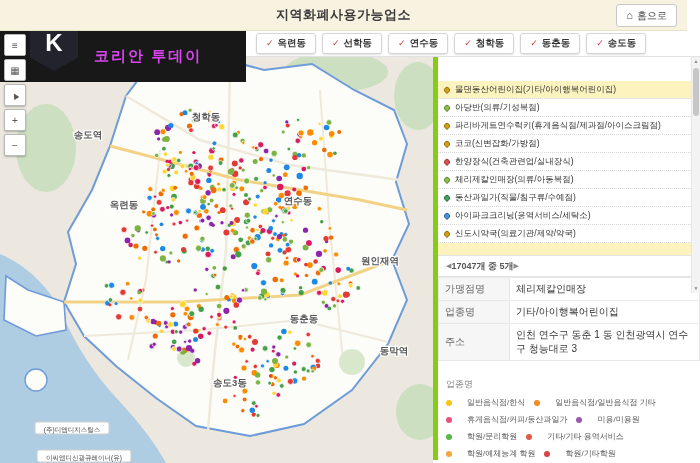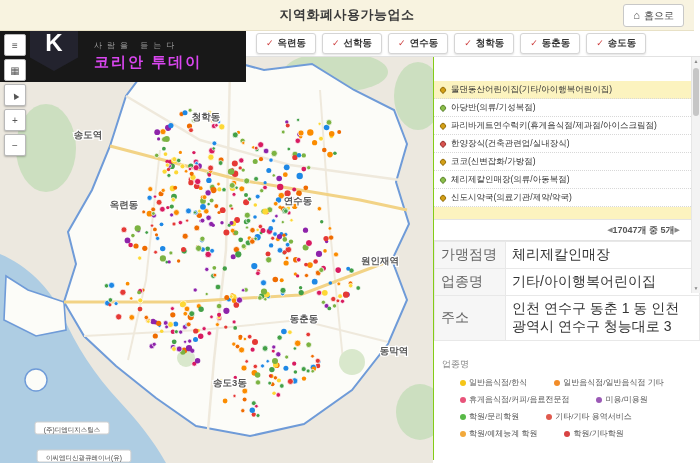--- a/index.html
+++ b/index.html
@@ -1,20 +1,20 @@
 <!DOCTYPE html>
 <html><head>
 <meta charset="utf-8">
 <style>
   html,body{margin:0;padding:0;background:#fff;}
   .app{position:relative;width:700px;height:463px;overflow:hidden;background:#fff;
        font-family:"Liberation Sans","DejaVu Sans",sans-serif;}
 
   
-  .app-header{position:absolute;top:0;left:0;right:6px;height:30px;background:#f8f3e0;
+  .app-header{position:absolute;top:0;left:0;right:13px;height:30px;background:#f8f3e0;
               border-bottom:1px solid #e8e1c6;display:flex;align-items:center;justify-content:center;z-index:20;}
   .page-title{font-size:13px;font-weight:bold;color:#3a3a3a;letter-spacing:.5px;}
   .home-btn{position:absolute;right:10px;top:4px;height:21px;display:flex;align-items:center;gap:4px;
             background:#fff;border:1px solid #c8c8c8;border-radius:3px;padding:0 9px;font-size:10px;color:#444;cursor:pointer;}
   .home-icn{font-size:11px;color:#555;line-height:1;}
 
   
   .map-area{position:absolute;top:30px;left:0;width:433px;height:433px;background:#ece8df;overflow:hidden;}
   .brand-overlay{position:absolute;top:30px;left:0;width:246px;height:52px;background:#181818;z-index:8;
                  display:flex;flex-direction:column;justify-content:center;padding-left:94px;box-sizing:border-box;}
@@ -32,40 +32,40 @@
 
   
   .tab-bar{position:absolute;top:30px;left:246px;right:0;height:27px;background:#fff;border-bottom:1px solid #e2e2e2;
            display:flex;align-items:center;gap:6px;padding-left:10px;box-sizing:border-box;z-index:12;}
   .tab{display:inline-flex;align-items:center;gap:4px;height:19px;padding:0 9px;background:#fff;
        border:1px solid #d5d5d5;border-radius:3px;box-shadow:0 1px 2px rgba(0,0,0,.12);
        font-size:9.5px;font-weight:bold;color:#333;cursor:pointer;white-space:nowrap;}
   .tab .check{font-size:9px;font-weight:bold;}
 
   
-  .panel{position:absolute;top:57px;left:433px;width:267px;bottom:3px;background:#fff;border-left:1px solid #84cc16;box-sizing:border-box;}
+  .panel{position:absolute;top:57px;left:433px;width:267px;bottom:3px;background:#fff;border-left:5px solid #84cc16;box-sizing:border-box;}
   .list{padding-top:24px;padding-right:9px;}
   .list-item{display:flex;align-items:center;gap:5px;height:17px;padding:0 6px;
              border-bottom:1px dotted #d8d8d8;font-size:8.5px;color:#333;white-space:nowrap;overflow:hidden;cursor:pointer;}
   .list-item.hl{background:#fcf3bf;}
   .pin{width:6px;height:6px;border-radius:50% 50% 50% 0;transform:rotate(-45deg);flex:none;border:1px solid rgba(0,0,0,.25);box-sizing:border-box;}
   .partial{height:12px;background:#fcf3bf;margin-right:9px;}
-  .pagination{display:flex;align-items:center;justify-content:flex-end;height:20px;
-              border-top:1px solid #e4e4e4;border-bottom:1px solid #e4e4e4;padding:0 20px;font-size:9px;color:#555;}
+  .pagination{display:flex;align-items:center;justify-content:flex-start;height:20px;
+              border-top:1px solid #e4e4e4;border-bottom:1px solid #e4e4e4;padding:0 8px;font-size:9px;color:#555;}
   .pg-arrow{font-size:7px;color:#888;cursor:pointer;}
   .pg-text{font-weight:bold;color:#555;}
-  .detail-table{width:100%;border-collapse:collapse;font-size:14px;table-layout:fixed;}
+  .detail-table{width:100%;border-collapse:collapse;font-size:10px;table-layout:fixed;}
   .detail-table td{border:1px solid #e8e8e8;padding:4px 6px;vertical-align:middle;}
   .detail-table td.lbl{background:#f6f6f6;color:#666;width:58px;}
   .detail-table td.val{color:#333;}
   .legend-section{padding:9px 8px 4px;}
   .legend-title{font-size:10.5px;font-weight:bold;color:#222;}
   .legend-sub{font-size:9px;color:#888;margin:8px 0 6px;}
   .legend{display:flex;flex-wrap:wrap;column-gap:9px;row-gap:6px;}
-  .legend-item{display:inline-flex;align-items:center;gap:3px;font-size:8px;color:#555;white-space:nowrap;margin-left:18px;}
+  .legend-item{display:inline-flex;align-items:center;gap:15px;font-size:8px;color:#555;white-space:nowrap;}
   .legend-dot{width:6px;height:6px;border-radius:50%;flex:none;}
 
   
   .scrollbar{position:absolute;top:0;right:0;width:8px;height:236px;background:#f3f3f3;border-left:1px solid #e6e6e6;}
   .sb-arrow{height:9px;font-size:5px;color:#888;text-align:center;line-height:9px;cursor:pointer;}
   .sb-thumb{position:absolute;top:11px;left:1px;width:6px;height:48px;background:#c6c6c6;border-radius:3px;cursor:pointer;}
   .sb-arrow.dn{position:absolute;bottom:0;left:0;right:0;}
 </style>
 </head>
 <body>
@@ -658,21 +658,20 @@
           </g>
           <g>
             <rect x="37.1" y="420" width="93.8" height="12" fill="#fff" stroke="#cfcfcf" rx="2"></rect>
             <text x="84" y="429.5" text-anchor="middle" font-size="6.5" fill="#444">이씨엠디신광큐레이너(유)</text>
           </g>
         </g>
     </svg>
   </div>
 
   <div class="brand-overlay">
-    <div class="brand-tagline">사람을 듣는다</div>
     <div class="brand-name">코리안 투데이</div>
   </div>
   <div class="logo-hex">
       <b>K</b>
     </div>
 
   <div class="map-controls">
     <div class="map-btn">
         <span>≡</span>
       </div>
@@ -725,30 +724,38 @@
         </div>
         <div class="list-item">
           <span class="pin" style="background: rgb(139, 191, 74);"></span>
           <span>아당반(의류/기성복점)</span>
         </div>
         <div class="list-item">
           <span class="pin" style="background: rgb(212, 160, 23);"></span>
           <span>파리바게트연수럭키(휴게음식점/제과점/아이스크림점)</span>
         </div>
         <div class="list-item">
+          <span class="pin" style="background: rgb(212, 160, 23);"></span>
+          <span>코코(신변잡화/가방점)</span>
+        </div>
+        <div class="list-item">
           <span class="pin" style="background: rgb(217, 83, 79);"></span>
           <span>한양장식(건축관련업/실내장식)</span>
-        </div>
-        <div class="list-item">
-          <span class="pin" style="background: rgb(212, 160, 23);"></span>
-          <span>코코(신변잡화/가방점)</span>
         </div>
         <div class="list-item">
           <span class="pin" style="background: rgb(139, 191, 74);"></span>
           <span>체리제칼인매장(의류/아동복점)</span>
+        </div>
+        <div class="list-item">
+          <span class="pin" style="background: rgb(63, 166, 92);"></span>
+          <span>동산과일가(직물/침구류/수예점)</span>
+        </div>
+        <div class="list-item">
+          <span class="pin" style="background: rgb(74, 144, 217);"></span>
+          <span>아이파크크리닝(용역서비스/세탁소)</span>
         </div>
         <div class="list-item">
           <span class="pin" style="background: rgb(212, 160, 23);"></span>
           <span>신도시약국(의료기관/제약/약국)</span>
         </div>
       </div>
     <div class="partial"></div>
 
     <div class="pagination">
       <span class="pg-arrow">◀</span>
@@ -779,21 +786,21 @@
           <span class="legend-item">
             <span class="legend-dot" style="background: rgb(245, 197, 24);"></span>
             <span>일반음식점/한식</span>
           </span>
           <span class="legend-item">
             <span class="legend-dot" style="background: rgb(242, 140, 40);"></span>
             <span>일반음식점/일반음식점 기타</span>
           </span>
           <span class="legend-item">
             <span class="legend-dot" style="background: rgb(232, 83, 122);"></span>
-            <span>휴게음식점/커피/음료전문점</span>
+            <span>휴게음식점/커피/동산과일가</span>
           </span>
           <span class="legend-item">
             <span class="legend-dot" style="background: rgb(155, 89, 182);"></span>
             <span>미용/미용원</span>
           </span>
           <span class="legend-item">
             <span class="legend-dot" style="background: rgb(88, 185, 71);"></span>
             <span>학원/문리학원</span>
           </span>
           <span class="legend-item">

